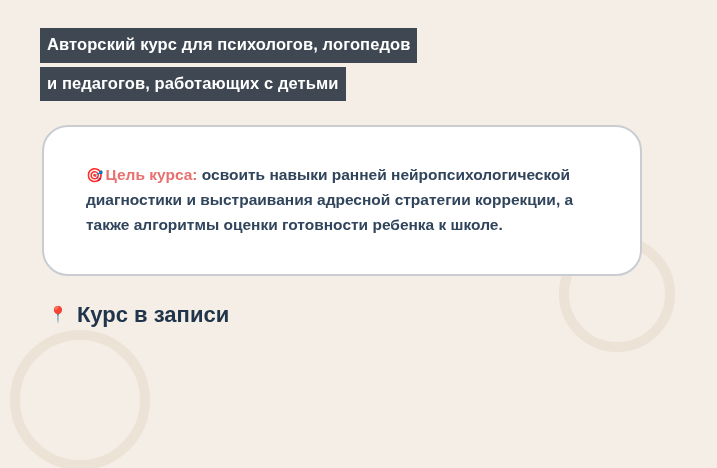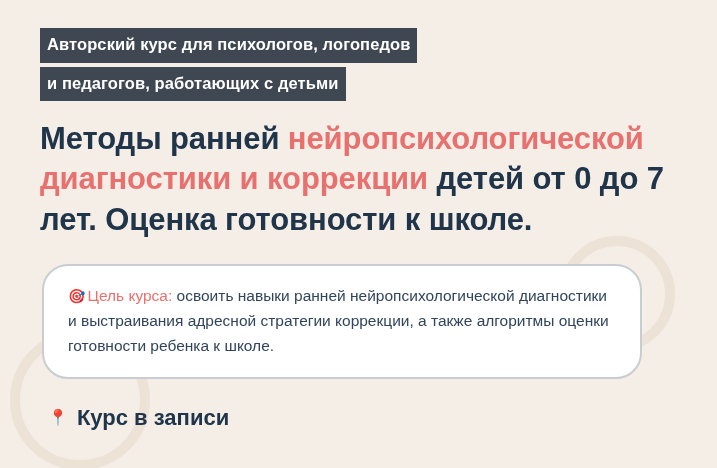--- a/index.html
+++ b/index.html
@@ -94,22 +94,22 @@
     box-sizing: border-box;
     background: #ffffff;
     border: 2px solid #c9cdd2;
     border-radius: 26px;
     padding: 17px 26px 19px 24px;
   }
   .goal-text {
     font-size: 15.5px;
     line-height: 1.62;
     color: #30455c;
-    font-weight: normal;
-    margin: 0;
+    font-weight: bold;
+    margin: 18px;
   }
   .goal-label {
     color: #e8706f;
   }
   .target-icon {
     display: inline-block;
     margin-right: 2px;
     font-size: 14px;
     line-height: 1;
     vertical-align: baseline;
@@ -142,21 +142,20 @@
   <div class="deco-ring r1"></div>
   <div class="deco-ring r2"></div>
 
   <div class="content">
 
     <div class="kicker">
       <span class="kicker-line"><span class="kicker-text">Авторский курс для психологов, логопедов</span></span>
       <span class="kicker-line"><span class="kicker-text">и педагогов, работающих с детьми</span></span>
     </div>
 
-    <h1 class="headline"><span>Методы ранней </span><span class="accent">нейропсихологической диагностики и коррекции</span><span> детей от 0 до 7 лет. Оценка готовности к школе.</span></h1>
 
     <div class="goal-card">
       <p class="goal-text"><span class="target-icon">🎯</span><span class="goal-label">Цель курса:</span><span> освоить навыки ранней нейропсихологической диагностики и выстраивания адресной стратегии коррекции, а также алгоритмы оценки готовности ребенка к школе.</span></p>
     </div>
 
     <div class="footer-note">
       <span class="pin-icon">📍</span>
       <span class="footer-label">Курс в записи</span>
     </div>
 

